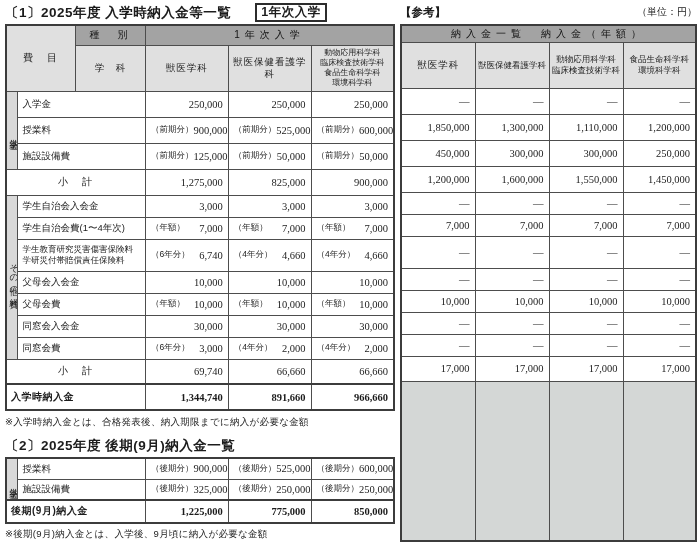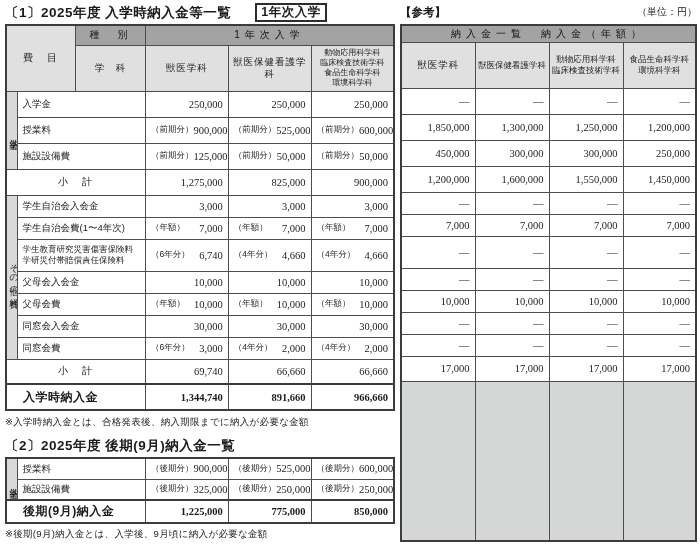--- a/index.html
+++ b/index.html
@@ -70,21 +70,21 @@
   td.item.sub { text-align:center; padding-left:0; font-size:10px; letter-spacing:2px;margin-left:16px; }
   td.amt {
     padding:0 5px; background:#fff;
     font-family:"Liberation Serif","DejaVu Serif",serif; font-size:10.5px;
   }
   .cf { display:flex; justify-content:space-between; align-items:center; }
   .q  { font-size:8.5px; font-family:"Liberation Sans","DejaVu Sans",sans-serif;
         white-space:nowrap; }
   .v  { margin-left:auto; white-space:nowrap; }
   tr.total td { border-top:2px solid #3c3c3c; }
-  tr.total td.item { font-weight:bold; padding-left:16px; font-size:12px; letter-spacing:0.5px; }
+  tr.total td.item { font-weight:bold; padding-left:4px; font-size:10px; letter-spacing:0.5px; }
   tr.total .v { font-weight:bold; }
   .note { font-size:9.5px; margin-top:5px; letter-spacing:0.3px; white-space:nowrap; }
   .mt   { margin-top:7px; }
   .mt2  { margin-top:3px; }
   tr.fill { height:160px; }
   tr.fill td { background:#d4d7d6; border-top:1px solid #4d4d4d; }
 </style>
 </head>
 <body>
 
@@ -530,21 +530,21 @@
               <span class="v">1,850,000</span>
             </div>
           </td>
       <td class="amt">
             <div class="cf">
               <span class="v">1,300,000</span>
             </div>
           </td>
       <td class="amt">
             <div class="cf">
-              <span class="v">1,250,000</span>
+              <span class="v">1,110,000</span>
             </div>
           </td>
       <td class="amt">
             <div class="cf">
               <span class="v">1,200,000</span>
             </div>
           </td>
     </tr>
     <tr class="rA">
       <td class="amt">

